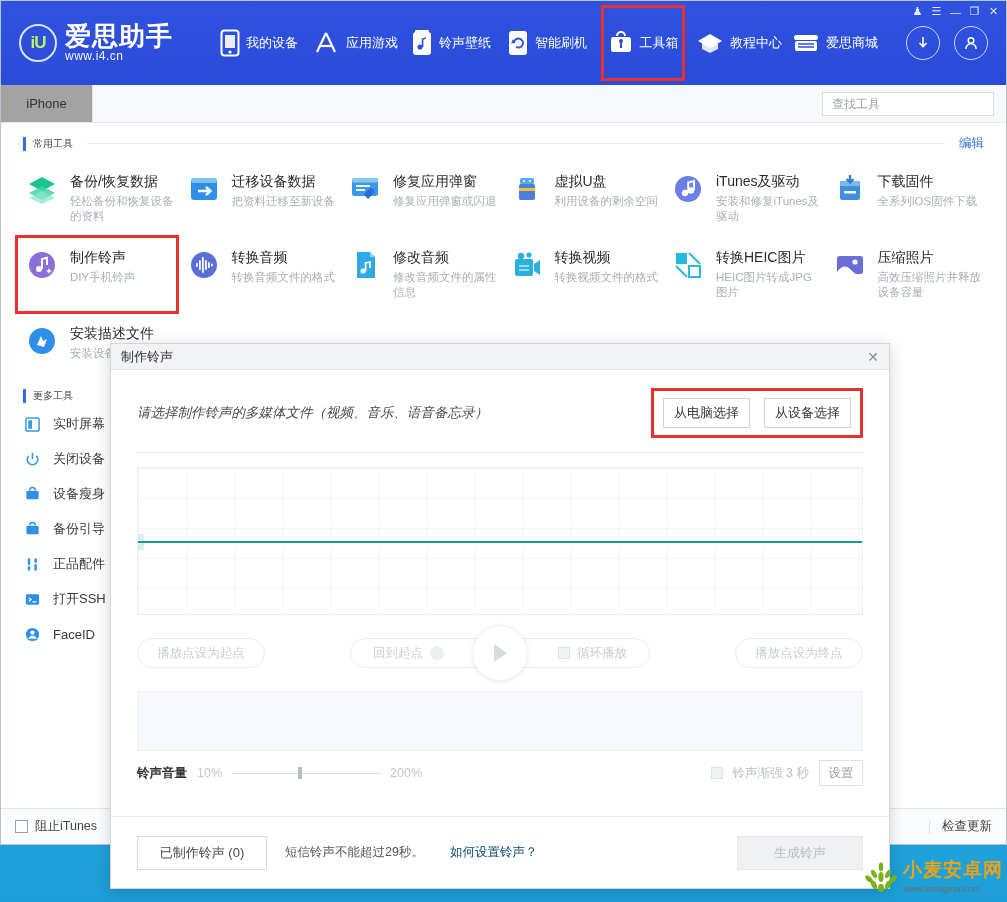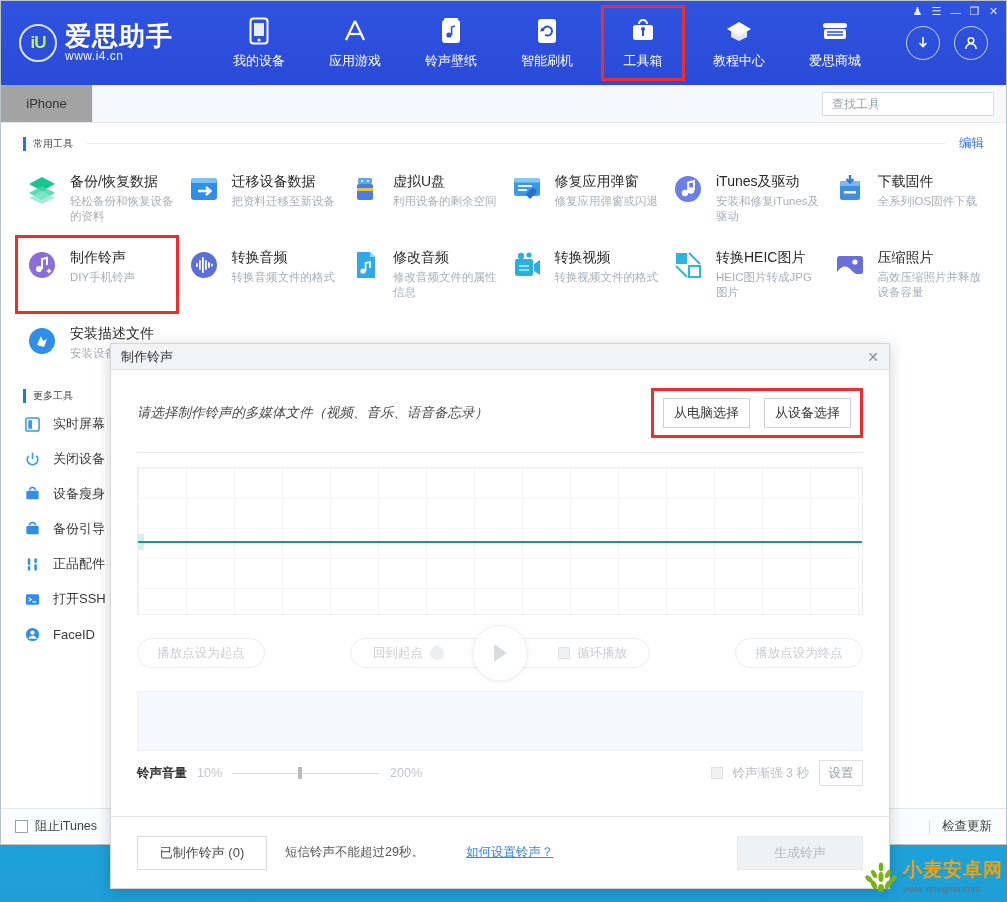--- a/index.html
+++ b/index.html
@@ -47,21 +47,21 @@
     display:flex; align-items:center; justify-content:center;
     font-size: 17px; font-weight: bold; letter-spacing:-1px;
   }
   .logo-txt { color:#fff; line-height:1.05; }
   .logo-name { font-size: 26px; font-weight: bold; letter-spacing: 1px; }
   .logo-url { font-size: 12px; letter-spacing: .5px; opacity:.95; }
 
   .navs { display: flex; align-items: stretch; height:84px; margin-left: 20px; }
   .nav {
     width: 96px; height: 84px;
-    display:flex; flex-direction:column; align-items:center; justify-content:center;
+    display:flex; flex-direction:row; align-items:center; justify-content:center;
     gap: 6px; color:#fff; cursor: pointer; position:relative;text-align:center;
   }
   .nav .ico { height: 30px; display:flex; align-items:center; justify-content:center; }
   .nav .lbl { font-size: 13px; }
   .nav.highlight::after{
     content:""; position:absolute; left:6px; right:6px; top:4px; bottom:4px;
     border: 3px solid #e8302f; pointer-events:none;
   }
 
   .hdr-right { margin-left:auto; display:flex; align-items:center; gap: 14px; padding-right: 18px; }
@@ -216,21 +216,21 @@
 
   .modal-foot {
     margin-top:auto; height:72px; border-top:1px solid #e6e8eb;
     display:flex; align-items:center; padding: 0 26px; gap:18px;
   }
   .madebtn {
     min-width:130px; height:34px; border:1px solid #d8dbdf; background:#fff;
     font-size:13px; color:#4a4a4a; cursor:pointer; font-family:"Liberation Sans", sans-serif;
   }
   .foot-note { font-size:12.5px; color:#545454; }
-  .foot-link { font-size:12.5px; color:#3b82f6; text-decoration:underline; cursor:pointer; margin-left:24px; }
+  .foot-link { font-size:12.5px; color:#0c4a6e; cursor:pointer; margin-left:8px; }
   .genbtn {
     margin-left:auto; min-width:126px; height:34px; background:#f0f1f3;
     border:1px solid #e6e8ea; color:#b7bbc0; font-size:13px; cursor:pointer;
     font-family:"Liberation Sans", sans-serif;
   }
 
   
   .watermark {
     position:absolute; right:4px; bottom:6px; z-index:40;
     display:flex; align-items:center; gap:5px;
@@ -401,46 +401,46 @@
           </span>
           <div>
               <div class="tt">迁移设备数据</div>
           <div class="ts">把资料迁移至新设备</div>
             </div>
         </div>
 
         <div class="tool">
           <span class="ticon">
             <svg width="32" height="32" viewBox="0 0 32 32">
+                <rect x="3" y="5" width="26" height="18" rx="2.5" fill="#3b9ae8"></rect>
+                <rect x="3" y="5" width="26" height="4.5" rx="2" fill="#88c8f5"></rect>
+                <rect x="7" y="12" width="14" height="2" fill="#eaf4ff"></rect>
+                <rect x="7" y="16" width="9" height="2" fill="#eaf4ff"></rect>
+                <path d="M19 26 l6-6 a3.2 3.2 0 0 0-4.4-4.4 l-6 6 z" fill="#2a6fd0"></path>
+              </svg>
+          </span>
+          <div>
+              <div class="tt">修复应用弹窗</div>
+          <div class="ts">修复应用弹窗或闪退</div>
+            </div>
+        </div>
+
+        <div class="tool">
+          <span class="ticon">
+            <svg width="32" height="32" viewBox="0 0 32 32">
                 <rect x="9" y="5" width="14" height="6" rx="1.5" fill="#5aa8ef"></rect>
                 <rect x="8" y="11" width="16" height="16" rx="2" fill="#4a7fe0"></rect>
                 <rect x="8" y="15" width="16" height="3" fill="#f1c232"></rect>
                 <circle cx="13" cy="8" r="1.1" fill="#fff"></circle>
                 <circle cx="19" cy="8" r="1.1" fill="#fff"></circle>
               </svg>
           </span>
           <div>
               <div class="tt">虚拟U盘</div>
           <div class="ts">利用设备的剩余空间</div>
-            </div>
-        </div>
-
-        <div class="tool">
-          <span class="ticon">
-            <svg width="32" height="32" viewBox="0 0 32 32">
-                <rect x="3" y="5" width="26" height="18" rx="2.5" fill="#3b9ae8"></rect>
-                <rect x="3" y="5" width="26" height="4.5" rx="2" fill="#88c8f5"></rect>
-                <rect x="7" y="12" width="14" height="2" fill="#eaf4ff"></rect>
-                <rect x="7" y="16" width="9" height="2" fill="#eaf4ff"></rect>
-                <path d="M19 26 l6-6 a3.2 3.2 0 0 0-4.4-4.4 l-6 6 z" fill="#2a6fd0"></path>
-              </svg>
-          </span>
-          <div>
-              <div class="tt">修复应用弹窗</div>
-          <div class="ts">修复应用弹窗或闪退</div>
             </div>
         </div>
 
         <div class="tool">
           <span class="ticon">
             <svg width="32" height="32" viewBox="0 0 32 32">
                 <circle cx="16" cy="16" r="13" fill="#6b7fe8"></circle>
                 <circle cx="13" cy="20" r="3.2" fill="#fff"></circle>
                 <path d="M16.2 20 V9.5 L22 8 V17" stroke="#fff" stroke-width="2" fill="none"></path>
                 <circle cx="19" cy="17.5" r="3.2" fill="#fff"></circle>

